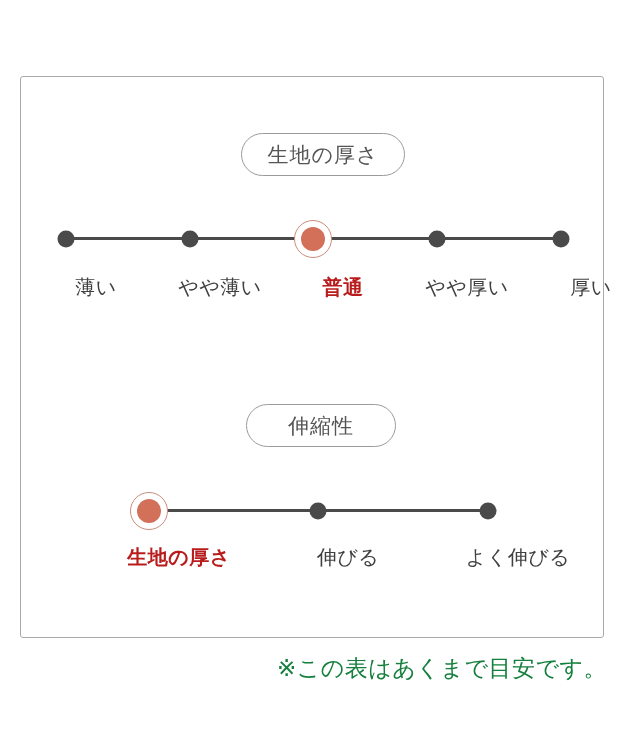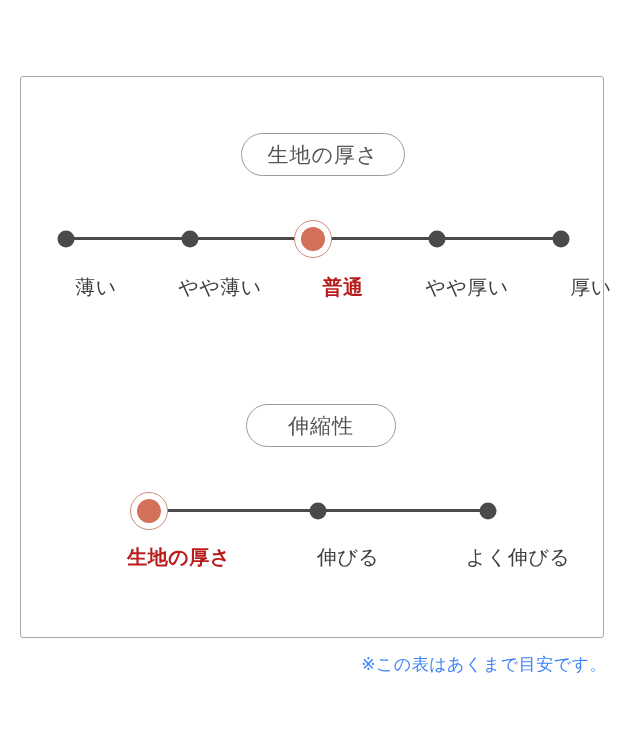--- a/index.html
+++ b/index.html
@@ -54,21 +54,21 @@
     position:absolute;transform:translate(-50%,-50%);
     font-size:20px;color:var(--text);white-space:nowrap;letter-spacing:0.5px;margin-left:30px;
   }
   .scale-label.selected{font-weight:bold;color:#b91c1c;}
   .row1 .dot,.row1 .marker{top:162px;}
   .row1 .scale-label{top:210px;}
   .row2 .dot,.row2 .marker{top:434px;}
   .row2 .scale-label{top:480px;}
   .footnote{
     position:absolute;right:18px;top:653px;
-    font-size:17px;color:#3b82f6;letter-spacing:0.5px;white-space:nowrap;
+    font-size:23px;color:#15803d;letter-spacing:0.5px;white-space:nowrap;
   }
 </style>
 </head>
 <body>
 
 <div class="stage">
   <div class="panel">
 
     <div class="section row1">
       <div class="pill p1">

